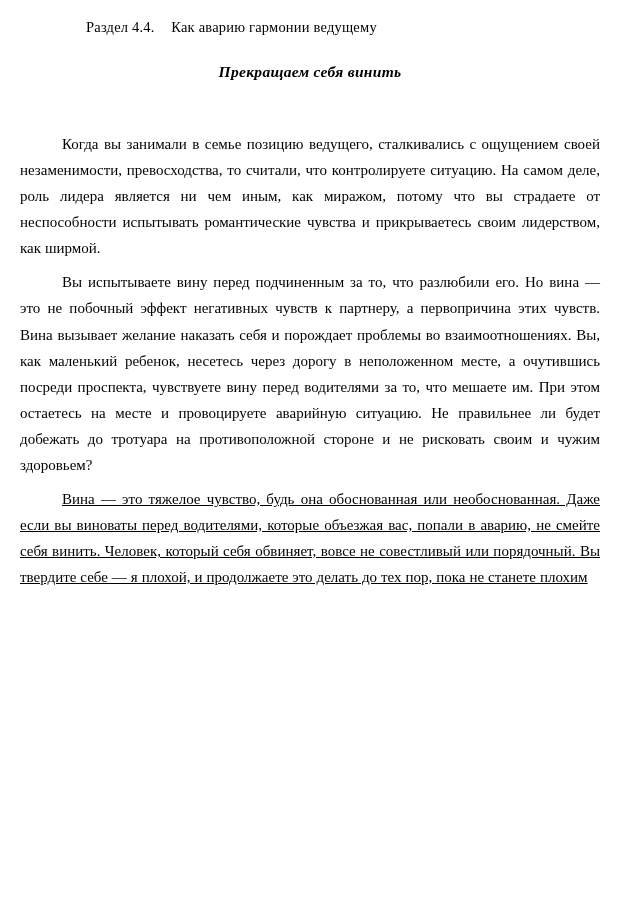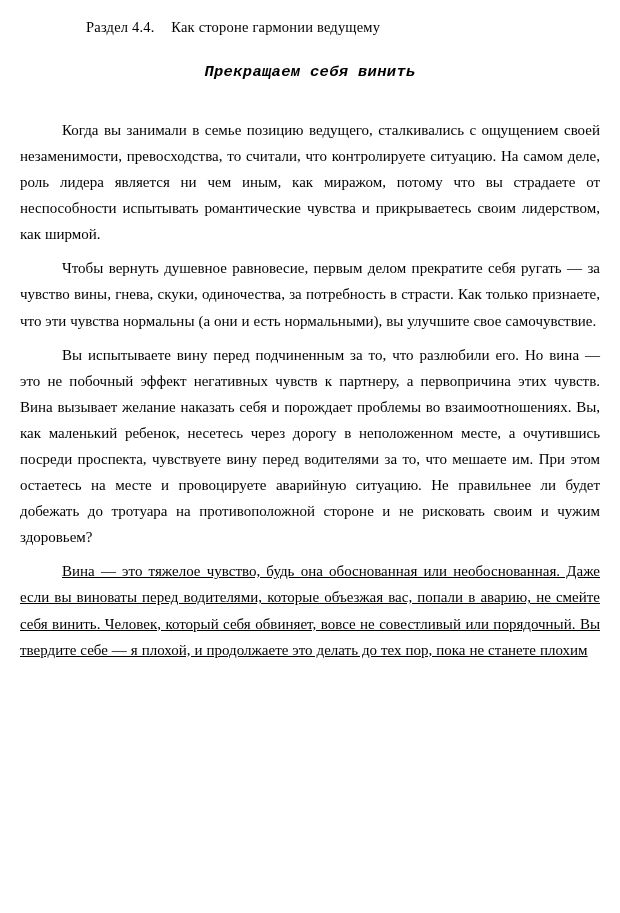--- a/index.html
+++ b/index.html
@@ -32,24 +32,23 @@
     display: inline-block;
     width: 9px;
   }
   .chapter-title {
     font-size: 15.5px;
     font-weight: bold;
     font-style: italic;
     text-align: center;
     margin: 26px 0 0 0;
     letter-spacing: 0.3px;
-    font-family: Liberation Mono, monospace;
   }
   .body-text {
-    margin-top: 36px;
+    margin-top: 50px;
   }
   p.para {
     font-size: 15px;
     line-height: 1.74;
     text-align: justify;
     text-indent: 42px;
     margin: 0 0 8px 0;
     hyphens: none;
     word-spacing: 0.2px;
   }
@@ -59,25 +58,24 @@
   }
 </style>
 </head>
 <body>
 
 <div class="page">
 
   <div class="running-head">
     <span>Раздел 4.4.</span>
     <span class="spacer"></span>
-    <span>Как стороне гармонии ведущему</span>
+    <span>Как аварию гармонии ведущему</span>
   </div>
 
   <h1 class="chapter-title">Прекращаем себя винить</h1>
 
   <div class="body-text">
     <p class="para">Когда вы занимали в семье позицию ведущего, сталкивались с ощущением своей незаменимости, превосходства, то считали, что контролируете ситуацию. На самом деле, роль лидера является ни чем иным, как миражом, потому что вы страдаете от неспособности испытывать романтические чувства и прикрываетесь своим лидерством, как ширмой.</p>
-    <p class="para">Чтобы вернуть душевное равновесие, первым делом прекратите себя ругать — за чувство вины, гнева, скуки, одиночества, за потребность в страсти. Как только признаете, что эти чувства нормальны (а они и есть нормальными), вы улучшите свое самочувствие.</p>
     <p class="para">Вы испытываете вину перед подчиненным за то, что разлюбили его. Но вина — это не побочный эффект негативных чувств к партнеру, а первопричина этих чувств. Вина вызывает желание наказать себя и порождает проблемы во взаимоотношениях. Вы, как маленький ребенок, несетесь через дорогу в неположенном месте, а очутившись посреди проспекта, чувствуете вину перед водителями за то, что мешаете им. При этом остаетесь на месте и провоцируете аварийную ситуацию. Не правильнее ли будет добежать до тротуара на противоположной стороне и не рисковать своим и чужим здоровьем?</p>
     <p class="para">Вина — это тяжелое чувство, будь она обоснованная или необоснованная. Даже если вы виноваты перед водителями, которые объезжая вас, попали в аварию, не смейте себя винить. Человек, который себя обвиняет, вовсе не совестливый или порядочный. Вы твердите себе — я плохой, и продолжаете это делать до тех пор, пока не станете плохим</p>
   </div>
 
 </div>
 
 </body></html>

